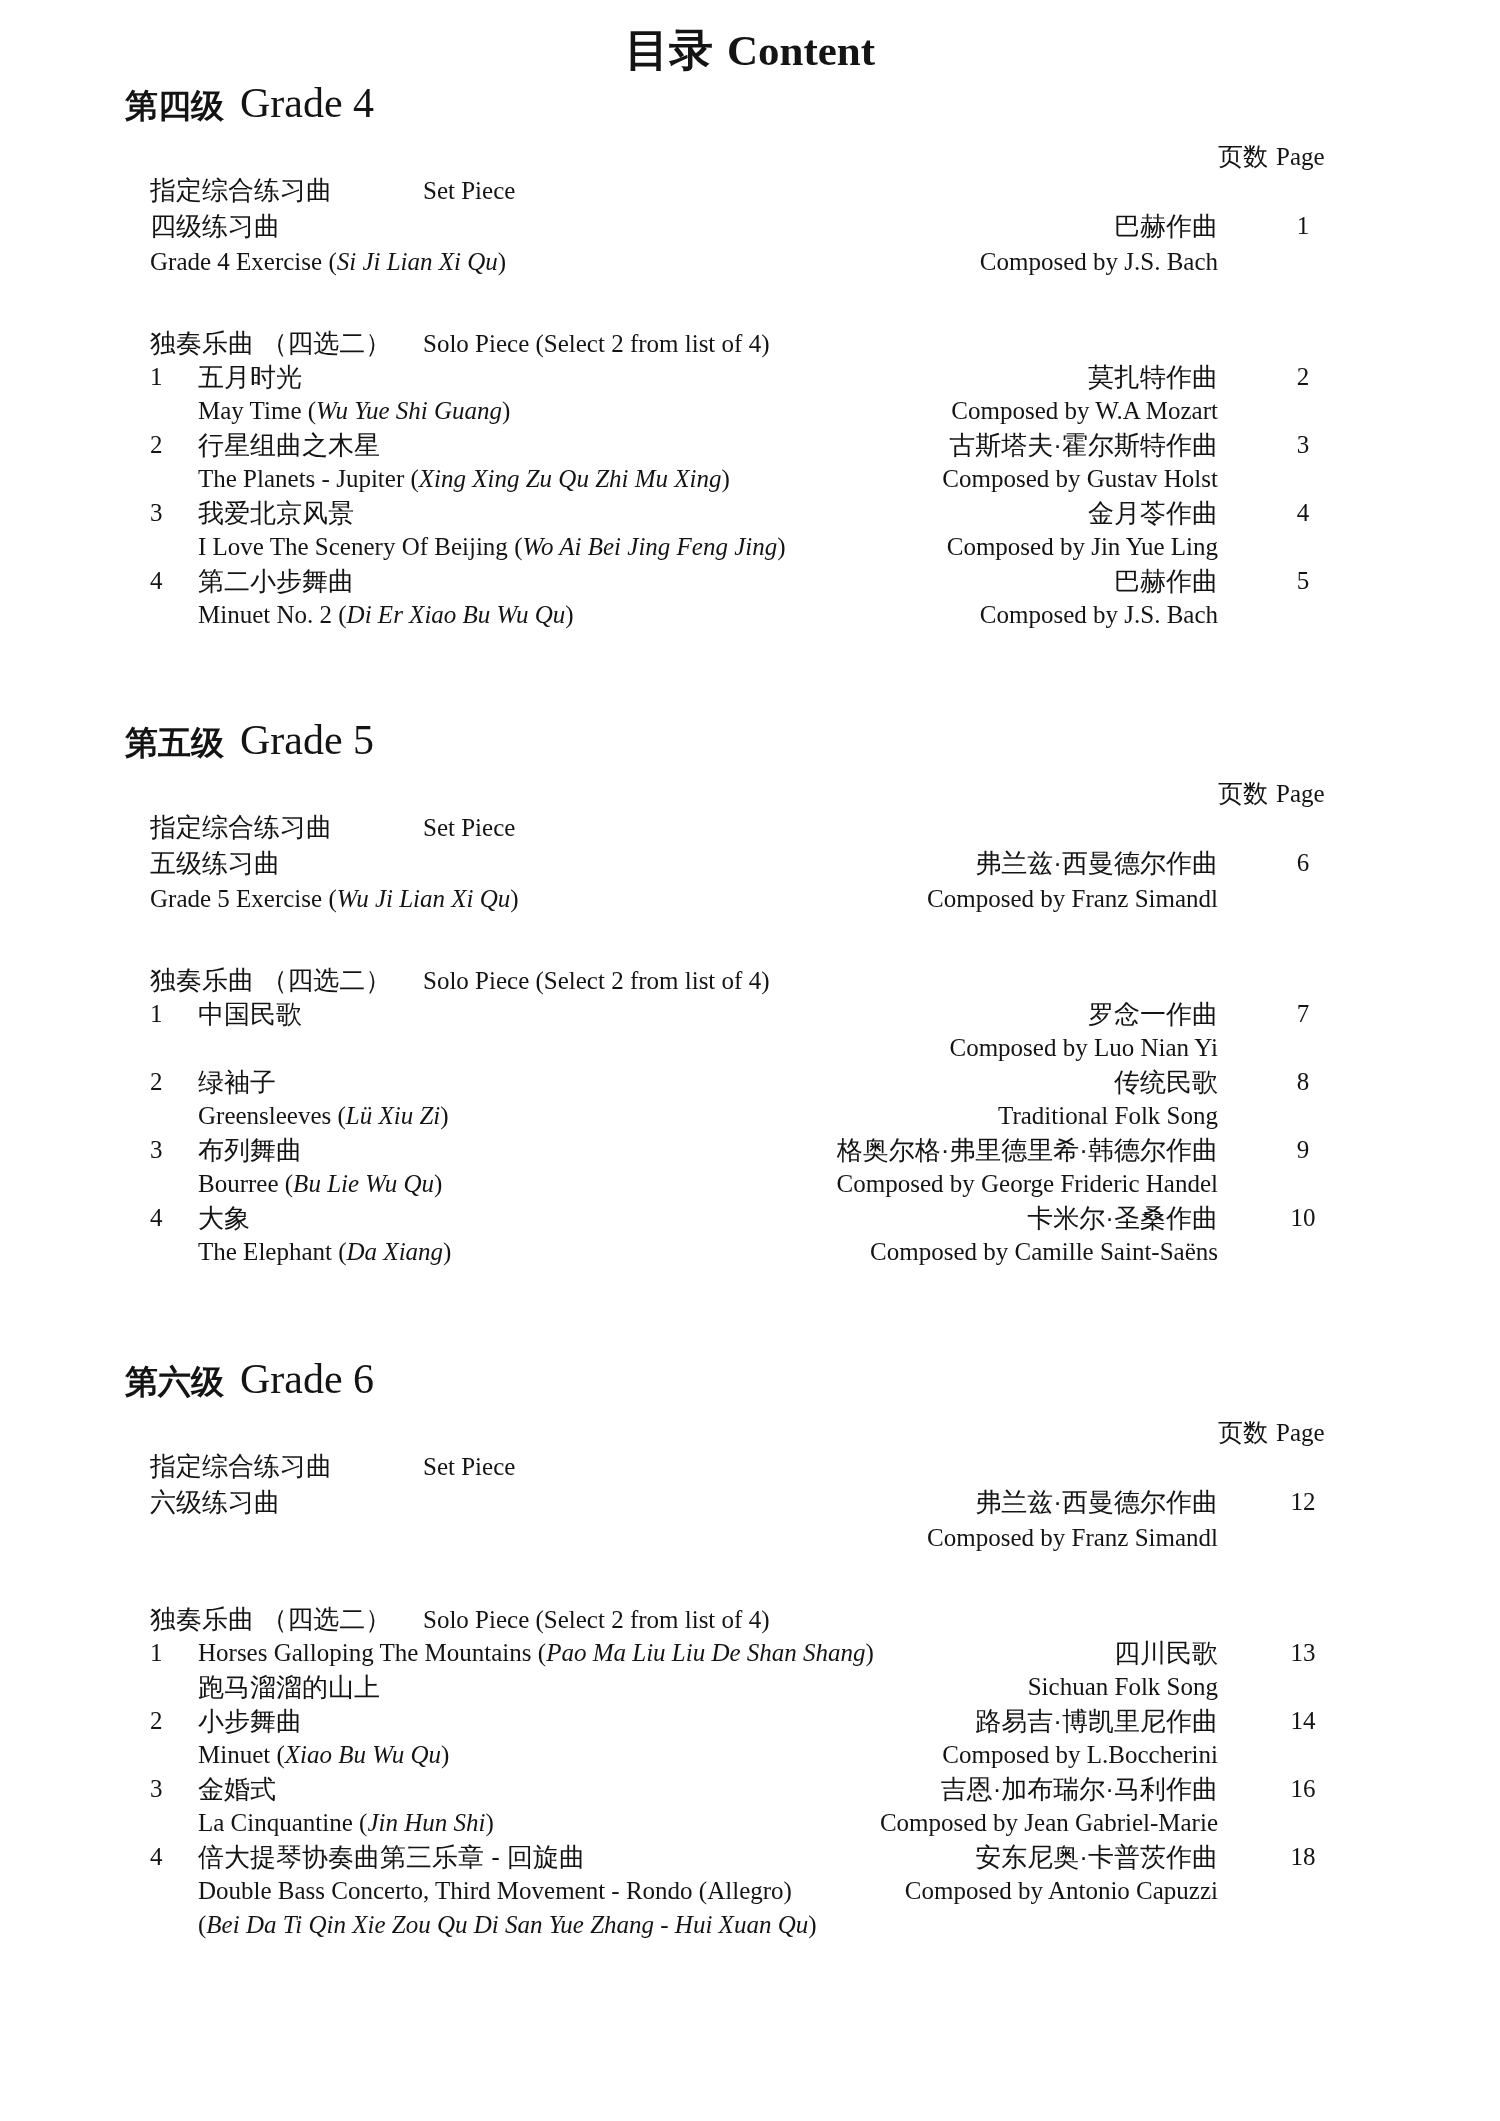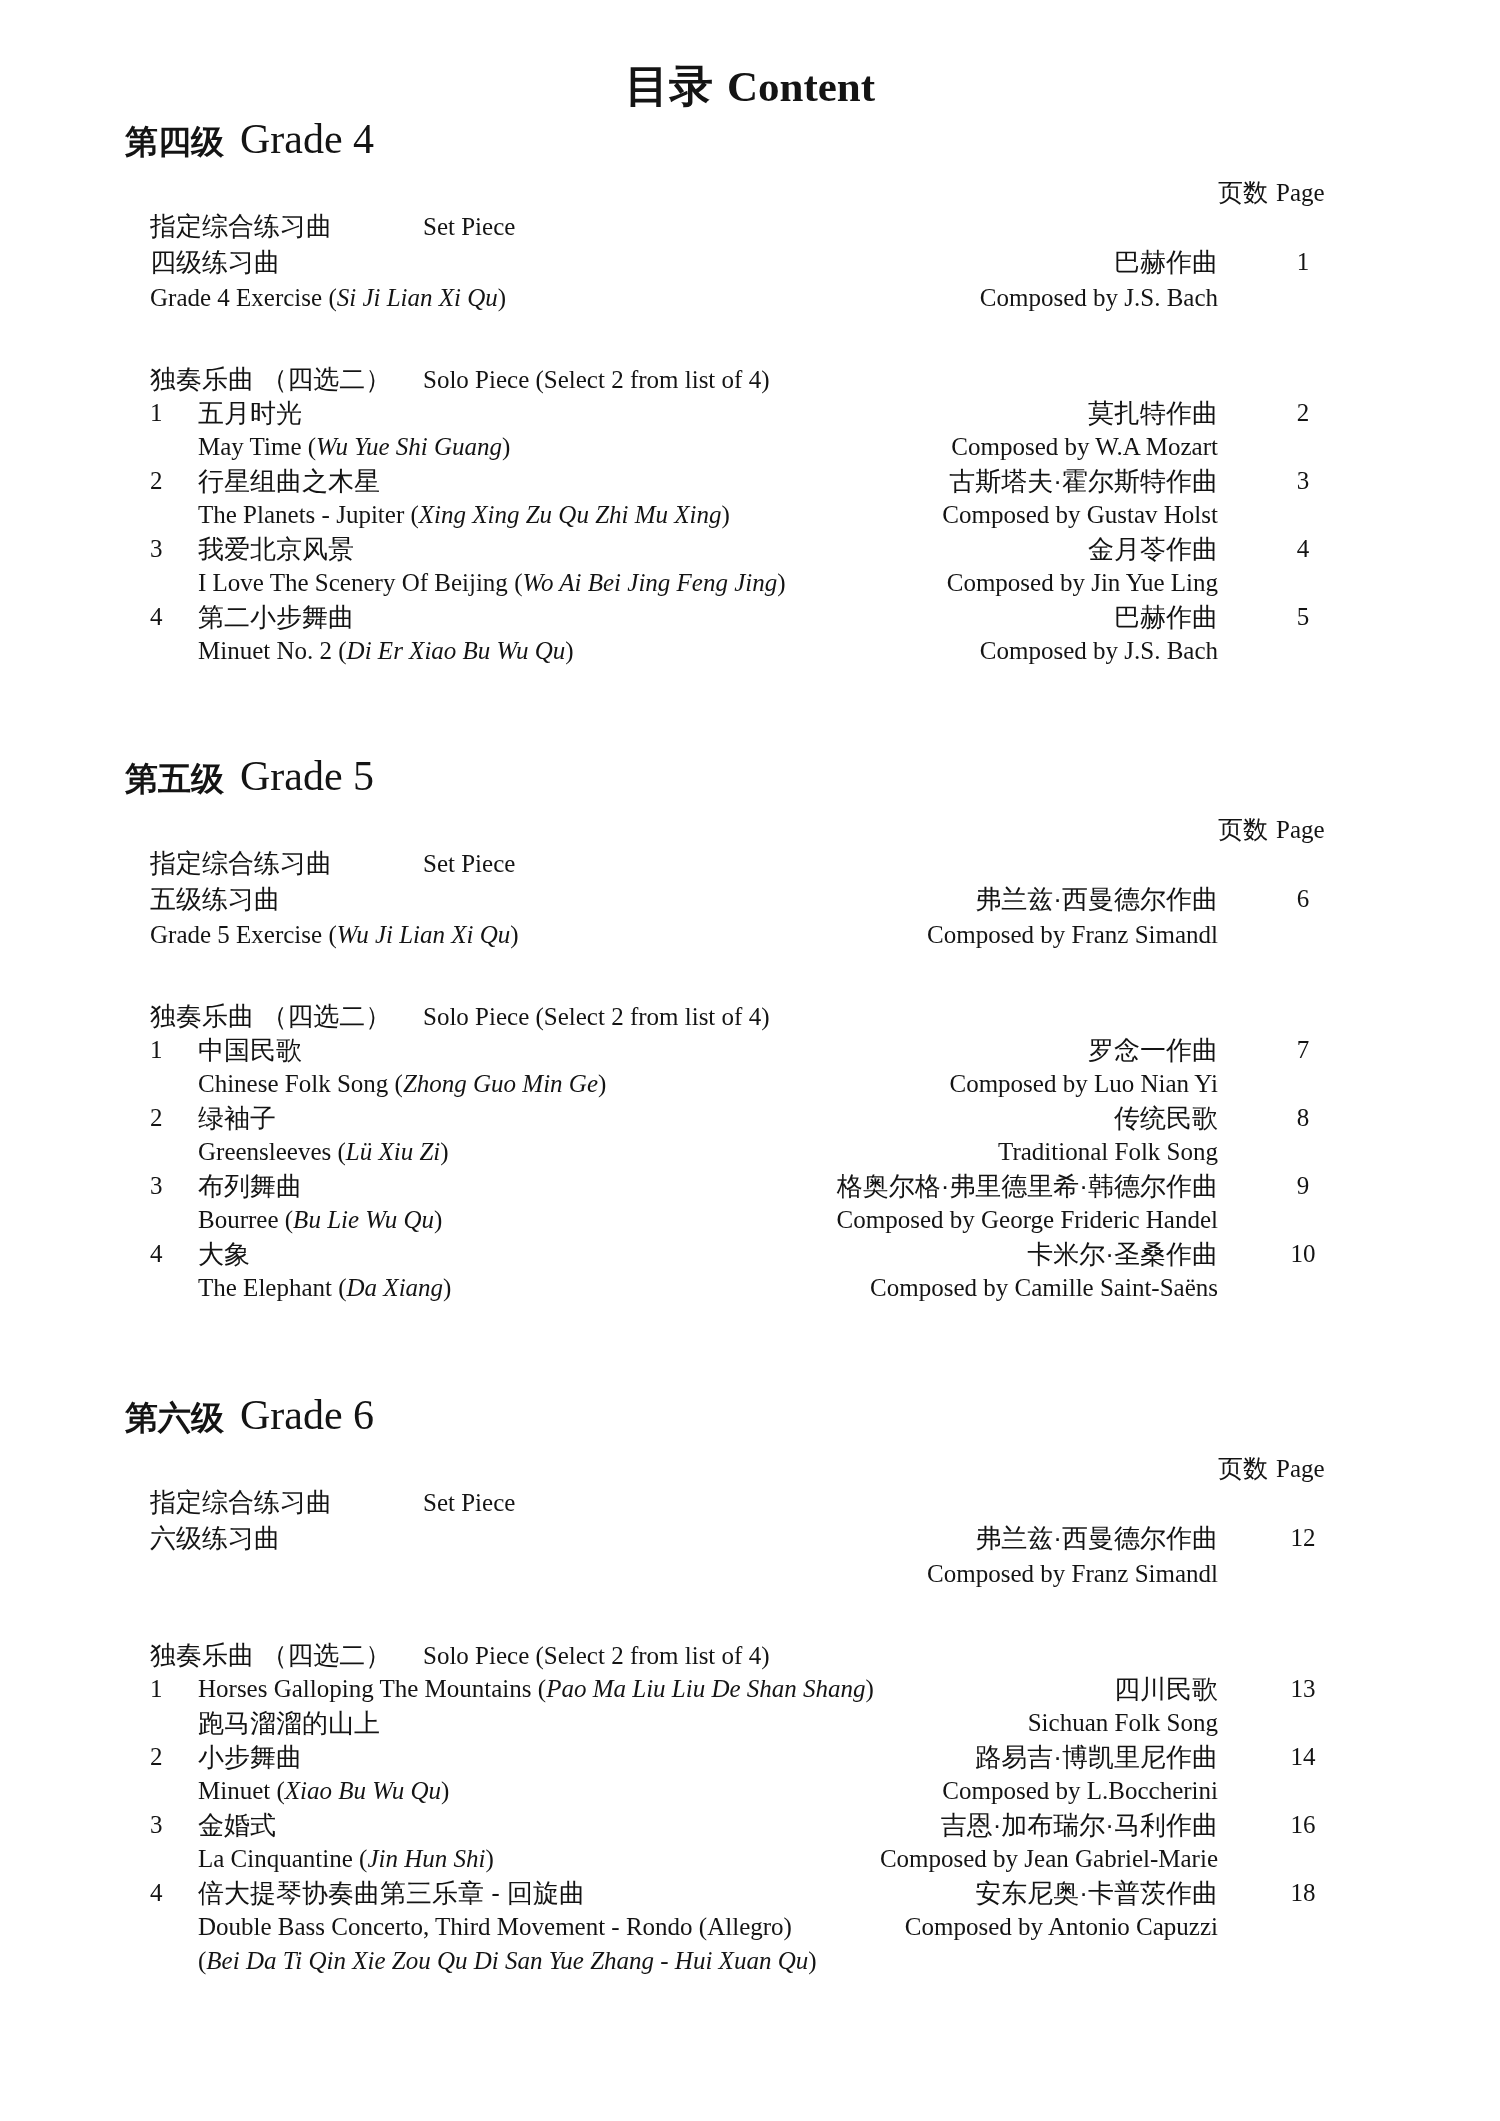--- a/index.html
+++ b/index.html
@@ -1,19 +1,19 @@
 <!DOCTYPE html>
 <html lang="zh"><head>
 <meta charset="utf-8">
 <style>
   html,body{margin:0;padding:0;background:#ffffff;}
   .page{
     width:1500px;height:2121px;background:#ffffff;color:#141414;
     font-family:"Liberation Serif",serif;font-size:25px;
-    box-sizing:border-box;padding-top:62px;overflow:hidden;position:relative;
+    box-sizing:border-box;padding-top:26px;overflow:hidden;position:relative;
   }
   .cjk{font-family:"Liberation Sans","DejaVu Sans",sans-serif;font-size:26px;}
   .title{margin:0;text-align:center;font-size:43px;line-height:48px;font-weight:700;}
   .title .cjk{font-size:44px;font-weight:700;margin-right:14px;}
   section{margin:0;}
   #sec4{margin-top:8px;}
   #sec5{margin-top:88px;}
   #sec6{margin-top:90px;}
   .sec-head{margin-left:125px;height:40px;line-height:40px;white-space:nowrap;}
   .sec-head .cjk{font-size:33px;font-weight:700;}
@@ -155,21 +155,20 @@
         </div>
     </div>
 
     <div class="label-row solo"><span class="lab-cn cjk">独奏乐曲 （四选二）</span><span>Solo Piece (Select 2 from list of 4)</span></div>
 
     <div class="row">
       <div class="col-left numbered">
         <div class="num line">1</div>
         <div class="titles">
           <div class="line cjk">中国民歌</div>
-          <div class="line"><span>Chinese Folk Song</span> <span class="pinyin">Zhong Guo Min Ge</span></div>
         </div>
       </div>
       <div class="col-right">
         <div class="line cjk">罗念一作曲</div>
         <div class="line">Composed by Luo Nian Yi</div>
       </div>
       <div class="col-page">
           <div class="line">7</div>
         </div>
     </div>

